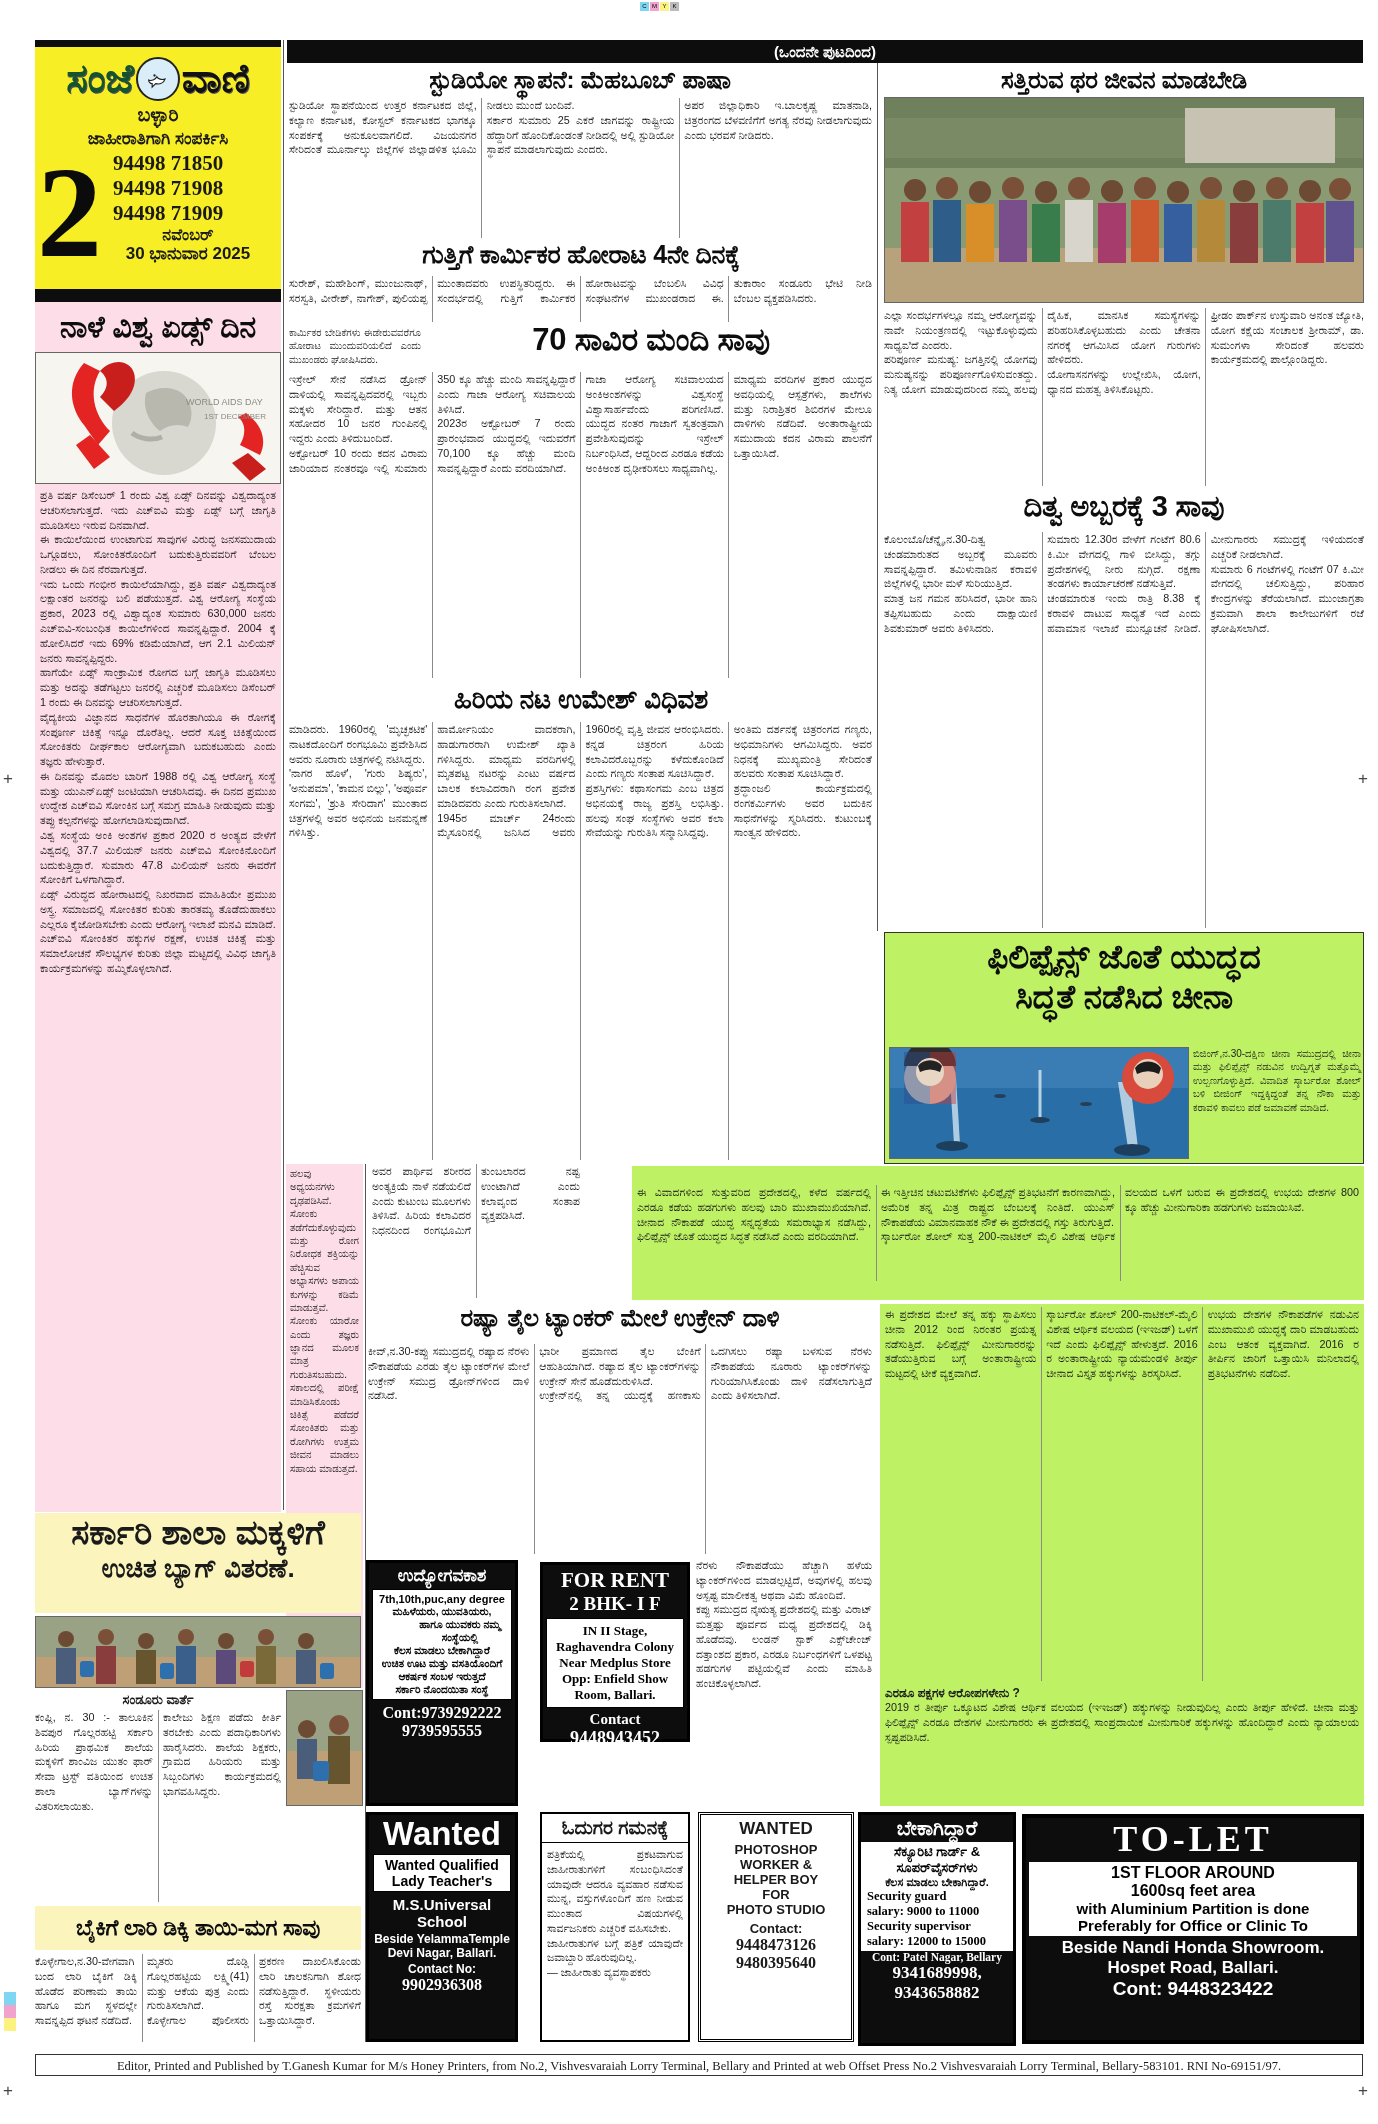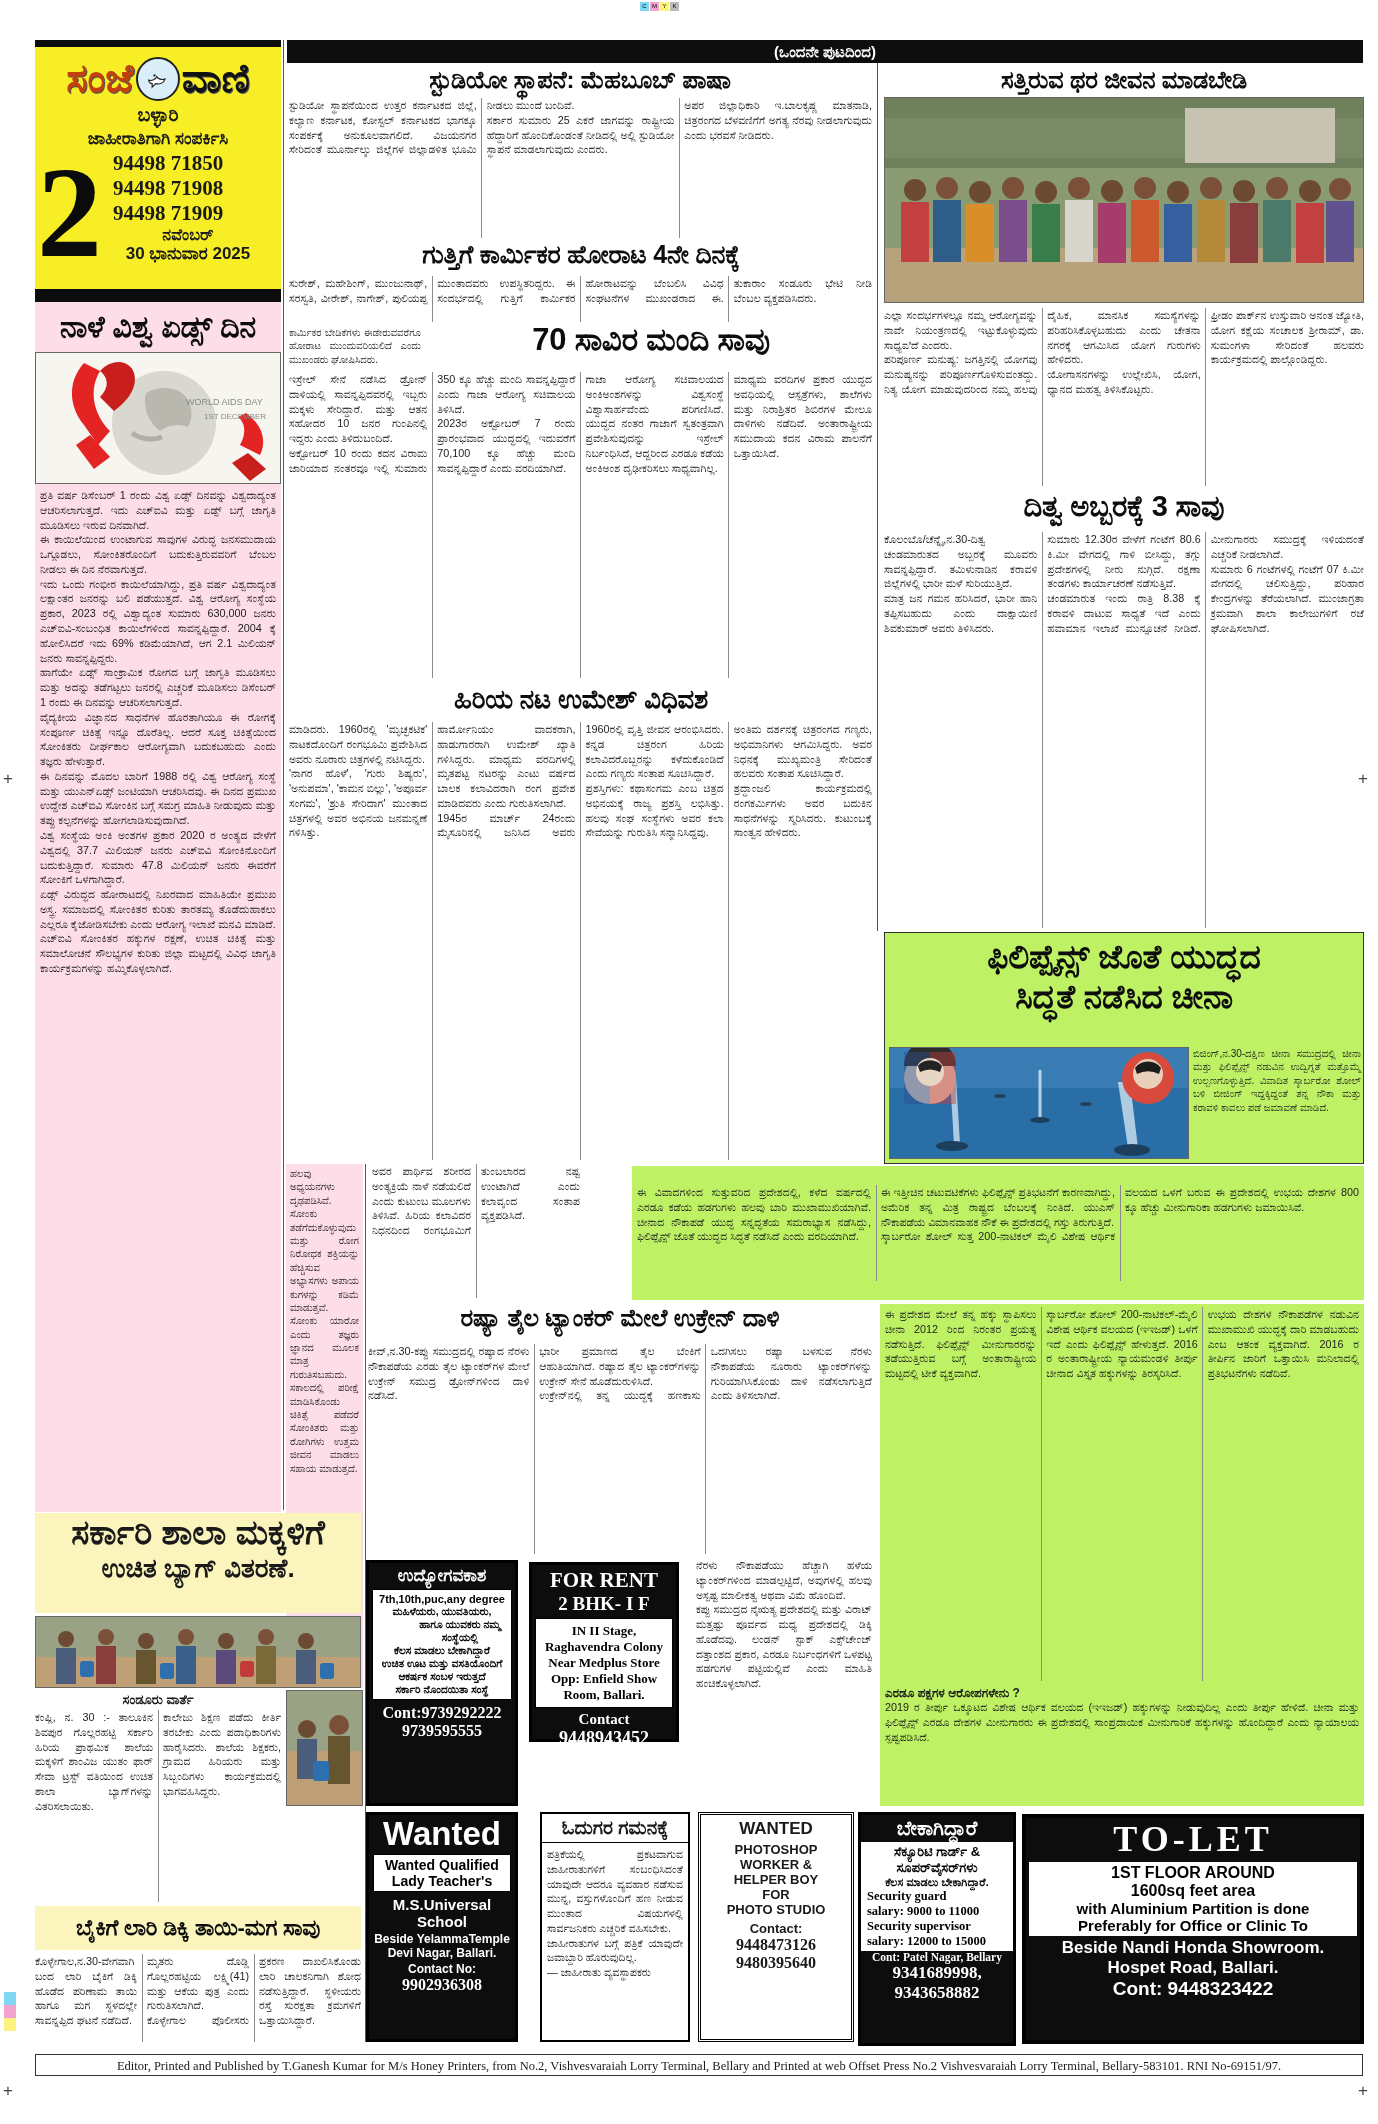--- a/index.html
+++ b/index.html
@@ -41,21 +41,21 @@
 <div class="abs mark" style="left:1358px;top:2082px;">+</div>
 <div class="abs" style="left:4px;top:1992px;">
   <div style="width:12px;height:13px;background:#7fd6f2;"></div>
   <div style="width:12px;height:13px;background:#f2a3cd;"></div>
   <div style="width:12px;height:13px;background:#fbf27f;"></div>
 </div>
 
 <div class="abs blackbar" style="left:35px;top:40px;width:246px;height:7px;"></div>
 <div class="abs mast" style="left:35px;top:47px;width:246px;height:242px;">
   <div style="display:flex;justify-content:center;align-items:center;gap:2px;padding-top:8px;">
-    <span class="serif" style="font-size:40px;font-weight:800;color:#c2410c;text-shadow:1px 1px 0 #555;">ಸಂಜೆ</span>
+    <span class="serif" style="font-size:40px;font-weight:800;color:#14532d;text-shadow:1px 1px 0 #555;">ಸಂಜೆ</span>
     <span style="width:40px;height:40px;border-radius:50%;background:#d9eef8;border:2px solid #222;display:flex;align-items:center;justify-content:center;">
       <svg width="28" height="28" viewBox="0 0 24 24">
           <path d="M4 13c3 1 6-1 7-3 1 2 4 3 7 2-1 3-4 5-8 4l-3 3v-3c-2 0-3-2-3-3z" fill="#fff" stroke="#222" stroke-width="1"></path>
           <circle cx="9" cy="9" r="1" fill="#222"></circle>
         </svg>
     </span>
     <span class="serif" style="font-size:40px;font-weight:800;color:#111;text-shadow:1px 1px 0 #555;">ವಾಣಿ</span>
   </div>
   <div class="ctr" style="font-size:19px;font-weight:700;margin-top:2px;">ಬಳ್ಳಾರಿ</div>
   <div class="ctr" style="font-size:17px;font-weight:700;margin-top:3px;">ಜಾಹೀರಾತಿಗಾಗಿ ಸಂಪರ್ಕಿಸಿ</div>
@@ -284,21 +284,21 @@
     <div style="font-size:10.5px;font-weight:700;margin-left:36px;">ಹಾಗೂ ಯುವಕರು ನಮ್ಮ ಸಂಸ್ಥೆಯಲ್ಲಿ</div>
     <div style="font-size:10.5px;font-weight:700;">ಕೆಲಸ ಮಾಡಲು ಬೇಕಾಗಿದ್ದಾರೆ</div>
     <div style="font-size:10.5px;font-weight:700;">ಉಚಿತ ಊಟ ಮತ್ತು ವಸತಿಯೊಂದಿಗೆ</div>
     <div style="font-size:10.5px;font-weight:700;">ಆಕರ್ಷಕ ಸಂಬಳ ಇರುತ್ತದೆ</div>
     <div style="font-size:10.5px;font-weight:700;">ಸರ್ಕಾರಿ ನೊಂದಯಿತಾ ಸಂಸ್ಥೆ</div>
   </div>
   <div class="ctr serif" style="font-size:16px;font-weight:800;padding-top:4px;">Cont:9739292222</div>
   <div class="ctr serif" style="font-size:16px;font-weight:800;">9739595555</div>
 </div>
 
-<div class="abs adbox adblack" style="left:529px;top:1562px;width:150px;height:180px;border:3px solid #000;">
+<div class="abs adbox adblack" style="left:540px;top:1562px;width:150px;height:180px;border:3px solid #000;">
   <div class="ctr serif" style="font-size:21px;font-weight:800;padding-top:3px;">FOR RENT</div>
   <div class="ctr serif" style="font-size:19px;font-weight:800;">2 BHK- I F</div>
   <div style="background:#fff;color:#000;margin:3px;border:1px solid #000;padding:4px 2px;text-align:center;">
     <div class="serif" style="font-size:13px;font-weight:700;">IN II Stage,</div>
     <div class="serif" style="font-size:13px;font-weight:800;">Raghavendra Colony</div>
     <div class="serif" style="font-size:13px;font-weight:800;">Near Medplus Store</div>
     <div class="serif" style="font-size:13px;font-weight:800;">Opp: Enfield Show</div>
     <div class="serif" style="font-size:13px;font-weight:800;">Room, Ballari.</div>
   </div>
   <div class="ctr serif" style="font-size:15px;font-weight:700;">Contact</div>

